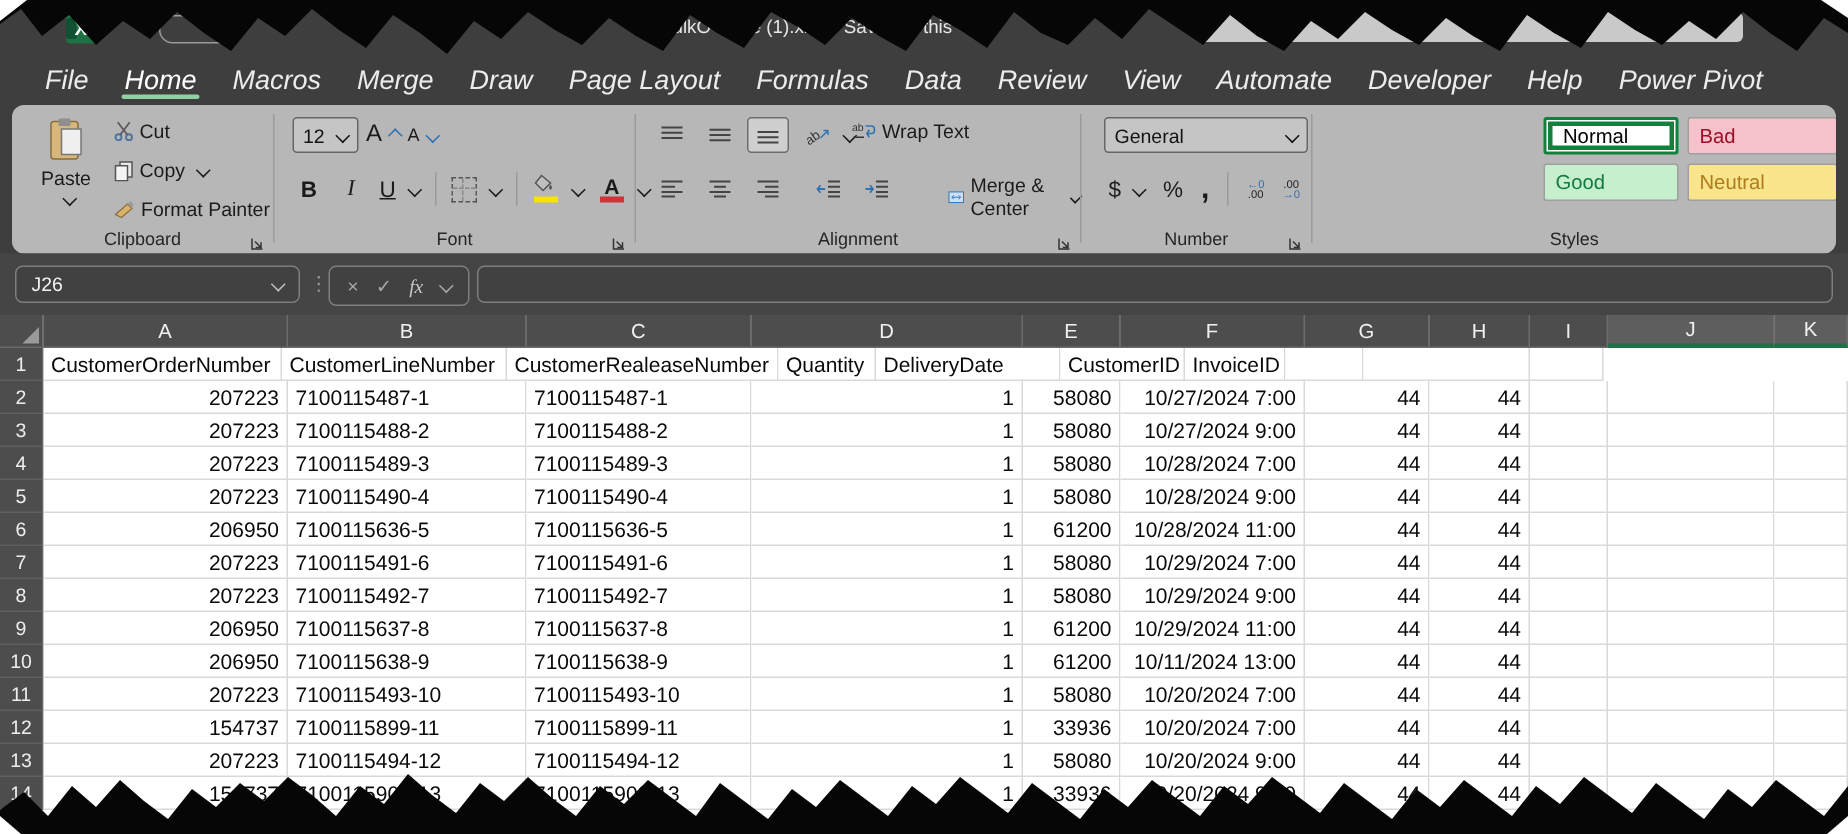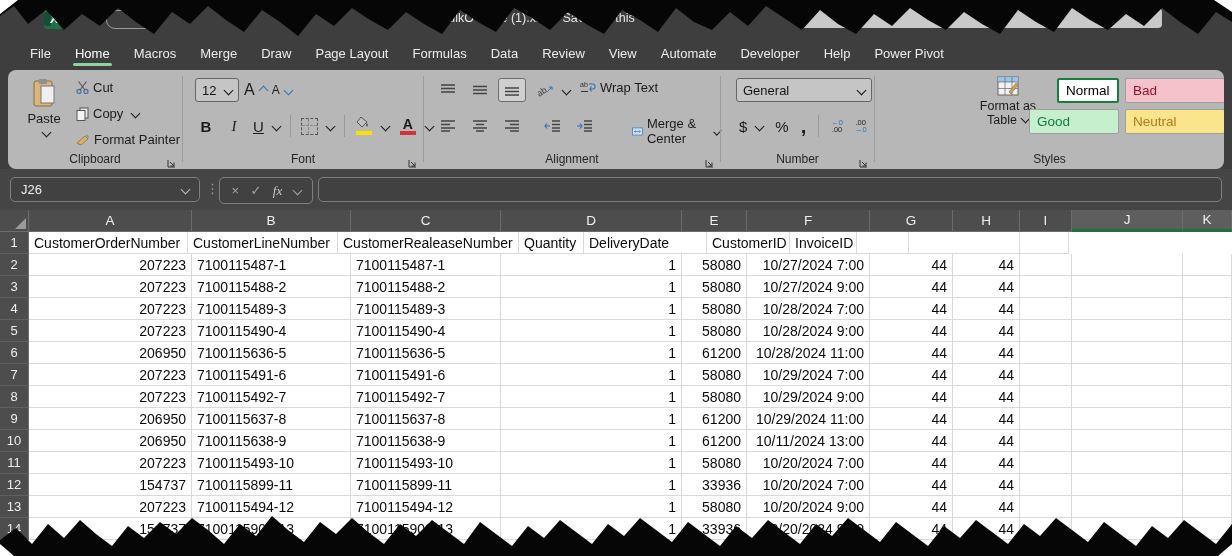--- a/index.html
+++ b/index.html
@@ -16,21 +16,21 @@
   .qa-pill{position:absolute;top:10px;left:106px;width:52px;height:17px;border:1px solid #9a9a9a;border-radius:9px;}
   .title-text{position:absolute;top:11px;left:440px;color:#E6E6E6;font-size:12.5px;white-space:nowrap;display:flex;gap:16px;align-items:center;}
   .title-chev{margin-left:10px;}
   .tb-search{position:absolute;top:8px;left:800px;width:362px;height:20px;background:#C9C9C9;border-radius:4px;}
   
   .chev{display:inline-block;width:6px;height:6px;border-right:1.5px solid currentColor;border-bottom:1.5px solid currentColor;
         transform:rotate(45deg);margin-left:5px;vertical-align:2px;}
   .chev.up{transform:rotate(-135deg);vertical-align:-2px;}
   
   .menubar{position:absolute;top:38px;left:0;width:1232px;height:30px;display:flex;align-items:stretch;padding-left:18px;box-sizing:border-box;}
-  .mtab{position:relative;color:#ECECEC;font-size:13px;padding:0 12px;display:flex;align-items:center;cursor:default;white-space:nowrap;}
+  .mtab{position:relative;color:#ECECEC;font-size:18px;padding:0 12px;display:flex;align-items:center;cursor:default;white-space:nowrap;font-style:italic;}
   .mtab.active{color:#fff;}
   .mtab.active::after{content:"";position:absolute;left:10px;right:10px;bottom:2px;height:3px;background:#8FD1A3;border-radius:2px;}
   
   .ribbon{position:absolute;top:70px;left:8px;width:1216px;height:99px;background:#B7B7B7;border-radius:8px;overflow:hidden;color:#1B1B1B;}
   .group{position:absolute;top:0;height:99px;}
   .gsep{position:absolute;top:6px;width:1px;height:86px;background:#9C9C9C;}
   .g-label{position:absolute;bottom:3px;left:0;right:0;text-align:center;font-size:12px;color:#262626;}
   .launcher{position:absolute;bottom:3px;right:5px;width:11px;height:11px;}
   .btn{display:inline-flex;align-items:center;gap:4px;font-size:13px;color:#1B1B1B;cursor:default;}
   .combo{background:#C5C5C5;border:1px solid #666;border-radius:3px;font-size:13px;color:#141414;
@@ -44,33 +44,33 @@
   .f-row2{position:absolute;left:14px;top:44px;display:flex;gap:10px;align-items:center;height:24px;}
   .bi{font-size:15px;width:18px;text-align:center;}
   .vsep{width:1px;height:22px;background:#999;}
   .swatch-btn{position:relative;width:18px;height:20px;text-align:center;font-size:14px;font-weight:bold;}
   .swatch{position:absolute;left:1px;right:1px;bottom:1px;height:4px;}
   
   .al-r1{position:absolute;left:10px;top:8px;display:flex;gap:4px;align-items:center;}
   .al-r2{position:absolute;left:10px;top:44px;display:flex;gap:4px;align-items:center;}
   .al-btn{width:26px;height:22px;display:flex;align-items:center;justify-content:center;border:1px solid transparent;border-radius:3px;}
   .al-btn.active{background:#CFCFCF;border-color:#6E6E6E;}
-  .wrap-btn{position:absolute;left:156px;top:10px;}
+  .wrap-btn{position:absolute;left:144px;top:10px;}
   .merge-btn{position:absolute;left:160px;top:46px;padding-left:48px;}
   
   .num-combo{position:absolute;left:15px;top:8px;width:136px;}
   .num-r2{position:absolute;left:18px;top:44px;display:flex;gap:12px;align-items:center;height:24px;font-size:15px;}
   .decbtn{font-size:7.5px;line-height:7px;text-align:center;color:#222;}
   .decbtn .arr{color:#2E74B5;}
   
   .cf-btn,.fat-btn{position:absolute;top:6px;width:92px;text-align:center;font-size:12.5px;line-height:14px;}
   .cf-btn{left:8px;} .fat-btn{left:100px;width:66px;}
   .gallery{position:absolute;left:154px;top:8px;width:196px;display:grid;grid-template-columns:90px 100px;grid-auto-rows:25px;gap:6px;}
   .gal{border:1px solid #9F9F9F;font-size:13.5px;display:flex;align-items:center;padding-left:7px;box-sizing:border-box;border-radius:2px;}
-  .gal.selected{border:2px solid #15803d;outline:1px solid #fff;outline-offset:-3px;margin-left:28px;}
+  .gal.selected{border:6px solid #15803d;outline:1px solid #fff;outline-offset:-3px;}
   
   .formula-row{position:absolute;top:169px;left:0;width:1232px;height:41px;background:#454545;}
   .namebox{position:absolute;left:10px;top:8px;width:190px;height:25px;border:1px solid #7E7E7E;border-radius:5px;
            color:#F0F0F0;font-size:13px;display:flex;align-items:center;padding:0 10px;box-sizing:border-box;justify-content:space-between;background:#414141;}
   .fdots{position:absolute;left:206px;top:12px;color:#9a9a9a;font-size:13px;}
   .fxbox{position:absolute;left:219px;top:8px;width:92px;height:25px;border:1px solid #7E7E7E;border-radius:5px;background:#414141;
          color:#A6A6A6;display:flex;align-items:center;justify-content:space-evenly;font-size:13px;}
   .fxbox .fx{font-style:italic;font-family:"Liberation Serif",serif;color:#C9C9C9;}
   .finput{position:absolute;left:318px;top:8px;width:904px;height:25px;border:1px solid #7E7E7E;border-radius:5px;background:#414141;box-sizing:border-box;color:#fff;font-size:13px;padding:0 8px;}
   
@@ -321,29 +321,20 @@
       <div class="launcher">
         <svg width="11" height="11" viewBox="0 0 11 11">
             <path d="M2 2 L2 9 L9 9" stroke="#333" fill="none"></path>
             <path d="M4 4 L8 8 M8 4.5 L8 8 L4.5 8" stroke="#333" fill="none"></path>
           </svg>
       </div>
     </div>
     <div class="gsep" style="left:866px"></div>
 
     <div class="group" style="left:867px;width:349px">
-      <div class="fat-btn">
-        <svg width="22" height="20" viewBox="0 0 22 20">
-          <rect x="1" y="1" width="20" height="18" fill="#F2F2F2" stroke="#666"></rect>
-          <rect x="1" y="1" width="20" height="5" fill="#9DC3E6"></rect>
-          <path d="M8 1 V19 M15 1 V19 M1 6 H21 M1 12.5 H21" stroke="#666" stroke-width="0.7"></path>
-          <path d="M12 16 L19 7 L21 9 L14 18 Z" fill="#C9A35B" stroke="#8A6D3B" stroke-width="0.6"></path>
-        </svg><br>
-        <span>Format as Table</span><span class="chev"></span>
-      </div>
       <div class="gallery" id="style-gallery">
           <div class="gal selected" style="background: rgb(255, 255, 255); color: rgb(0, 0, 0);">Normal</div>
           <div class="gal" style="background: rgb(245, 194, 203); color: rgb(156, 15, 38);">Bad</div>
           <div class="gal" style="background: rgb(198, 239, 206); color: rgb(16, 124, 65);">Good</div>
           <div class="gal" style="background: rgb(250, 228, 140); color: rgb(175, 125, 30);">Neutral</div>
         </div>
       <div class="g-label">Styles</div>
     </div>
   </div>
 

